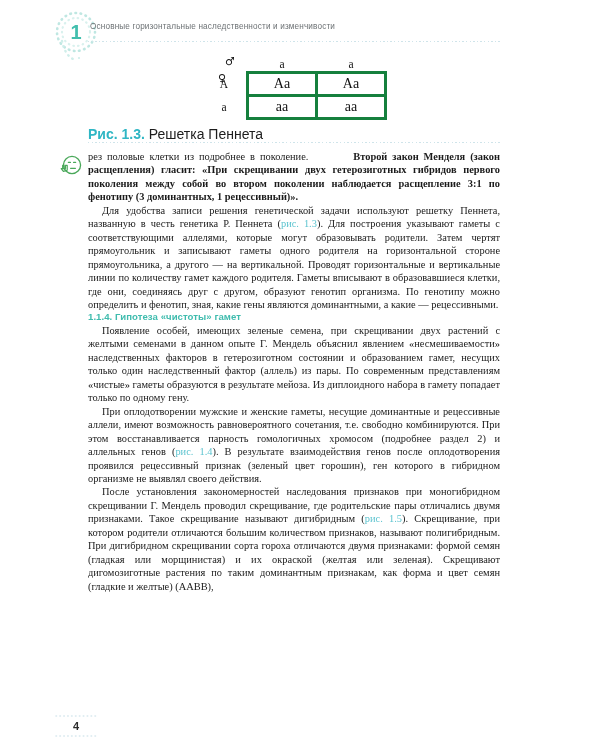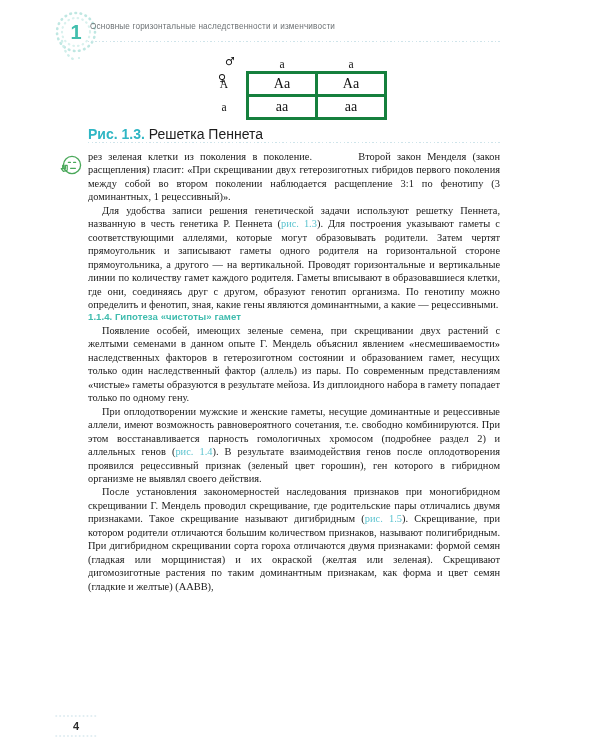--- a/index.html
+++ b/index.html
@@ -175,21 +175,21 @@
     font-size: 10.4px;
     line-height: 13.45px;
     text-align: justify;
     text-indent: 14px;
     color: #1b1b1b;
     hyphens: none;
   }
   p.body.noindent { text-indent: 0; }
 
   b.strong {
-    font-weight: normal;
+    font-weight: bold;
     margin-left: 40px;
   }
   .xref {
     color: #5bc3cf;
   }
 
   h3.section {
     margin: 0;
     font-family: "Liberation Sans", "DejaVu Sans", sans-serif;
     font-weight: bold;
@@ -301,21 +301,21 @@
       <line x1="15.6" y1="10.4" x2="17.6" y2="10.4" stroke="#4aa85a" stroke-width="1.3" stroke-linecap="round"></line>
       <line x1="12.6" y1="16.3" x2="17.4" y2="16.3" stroke="#4aa85a" stroke-width="1.3" stroke-linecap="round"></line>
       <path d="M3.2 16.6 L7.4 16.6 L7.4 13.4 L9.2 13.4 L9.2 18.2 L5.4 19.4 Z" fill="none" stroke="#4aa85a" stroke-width="1.2" stroke-linejoin="round"></path>
       <line x1="4.6" y1="13.3" x2="4.6" y2="16.4" stroke="#4aa85a" stroke-width="1.1" stroke-linecap="round"></line>
       <line x1="6.1" y1="13.0" x2="6.1" y2="16.4" stroke="#4aa85a" stroke-width="1.1" stroke-linecap="round"></line>
     </svg>
   </div>
 
   <div class="column">
 
-    <p class="body noindent"><span>рез зеленая клетки из поколения в поколение. </span><b class="strong">Второй закон Менделя (закон расщепления) гласит: «При скрещивании двух гетерозиготных гибридов первого поколения между собой во втором поколении наблюдается расщепление 3:1 по фенотипу (3 доминантных, 1 рецессивный)».</b></p>
+    <p class="body noindent"><span>рез половые клетки из подробнее в поколение. </span><b class="strong">Второй закон Менделя (закон расщепления) гласит: «При скрещивании двух гетерозиготных гибридов первого поколения между собой во втором поколении наблюдается расщепление 3:1 по фенотипу (3 доминантных, 1 рецессивный)».</b></p>
 
     <p class="body"><span>Для удобства записи решения генетической задачи используют решетку Пеннета, названную в честь генетика Р. Пеннета (</span><span class="xref">рис. 1.3</span><span>). Для построения указывают гаметы с соответствующими аллелями, которые могут образовывать родители. Затем чертят прямоугольник и записывают гаметы одного родителя на горизонтальной стороне прямоугольника, а другого — на вертикальной. Проводят горизонтальные и вертикальные линии по количеству гамет каждого родителя. Гаметы вписывают в образовавшиеся клетки, где они, соединяясь друг с другом, образуют генотип организма. По генотипу можно определить и фенотип, зная, какие гены являются доминантными, а какие — рецессивными.</span></p>
 
     <h3 class="section sec-space-before">1.1.4. Гипотеза «чистоты» гамет</h3>
 
     <p class="body sec-space-after">Появление особей, имеющих зеленые семена, при скрещивании двух растений с желтыми семенами в данном опыте Г. Мендель объяснил явлением «несмешиваемости» наследственных факторов в гетерозиготном состоянии и образованием гамет, несущих только один наследственный фактор (аллель) из пары. По современным представлениям «чистые» гаметы образуются в результате мейоза. Из диплоидного набора в гамету попадает только по одному гену.</p>
 
     <p class="body"><span>При оплодотворении мужские и женские гаметы, несущие доминантные и рецессивные аллели, имеют возможность равновероятного сочетания, т.е. свободно комбинируются. При этом восстанавливается парность гомологичных хромосом (подробнее раздел 2) и аллельных генов (</span><span class="xref">рис. 1.4</span><span>). В результате взаимодействия генов после оплодотворения проявился рецессивный признак (зеленый цвет горошин), ген которого в гибридном организме не выявлял своего действия.</span></p>
 
 

